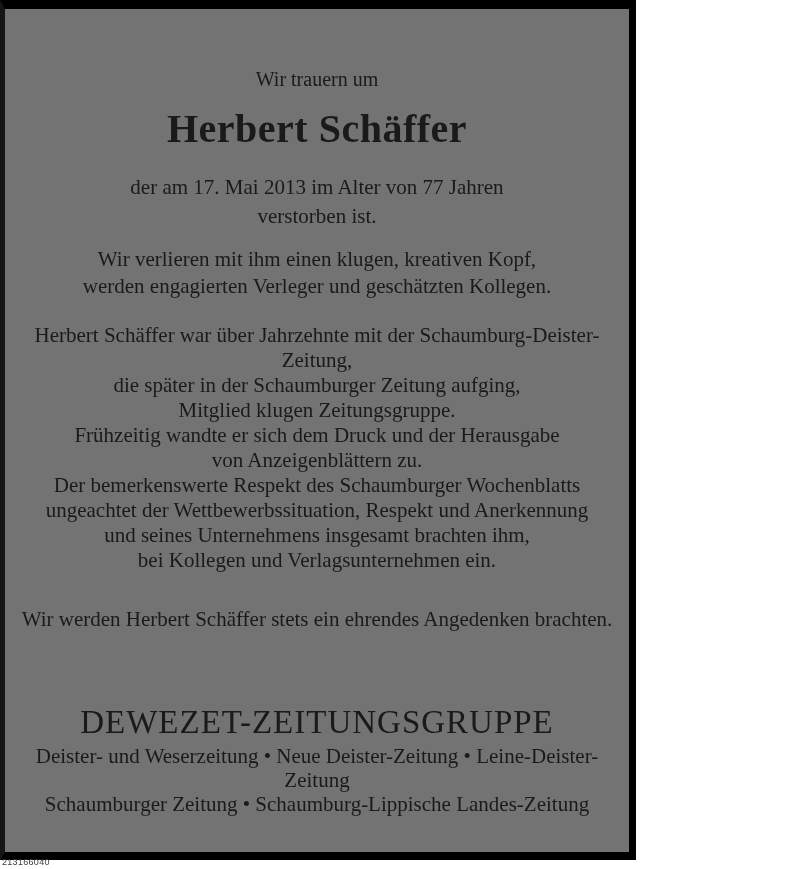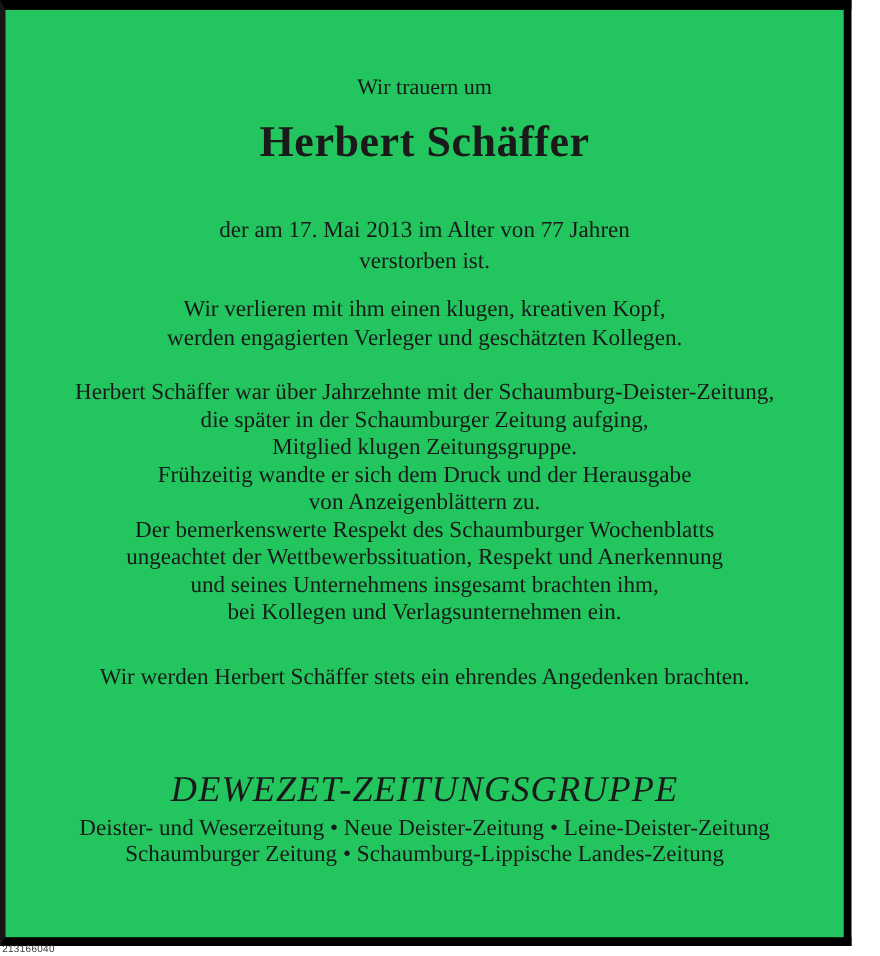--- a/index.html
+++ b/index.html
@@ -12,23 +12,23 @@
     position: relative;
     width: 800px;
     height: 869px;
     background: #ffffff;
     overflow: hidden;
   }
   .frame {
     position: absolute;
     top: 0;
     left: 0;
-    width: 774px;
+    width: 636px;
     height: 860px;
-    background: #22c55e;
+    background: #737373;
     border-top: 9px solid #000000;
     border-bottom: 8px solid #000000;
     border-left: 5px solid #161616;
     border-right: 7px solid #000000;
   }
   .content {
     width: 100%;
     height: 100%;
     text-align: center;
     color: #1a1a1a;
@@ -39,21 +39,21 @@
     line-height: 24px;
   }
   .deceased-name {
     margin-top: 16px;
     font-size: 40px;
     line-height: 44px;
     font-weight: bold;
     letter-spacing: 0.5px;
   }
   .death-info {
-    margin-top: 43px;
+    margin-top: 22px;
     font-size: 21px;
     line-height: 29px;
   }
   .tribute {
     margin-top: 15px;
     font-size: 21px;
     line-height: 27px;
   }
   .biography {
     margin-top: 23px;
@@ -64,21 +64,20 @@
     margin-top: 33px;
     font-size: 21px;
     line-height: 27px;
   }
   .group-name {
     margin-top: 70px;
     font-size: 33px;
     line-height: 38px;
     font-weight: normal;
     letter-spacing: 1px;
-    font-style: italic;
   }
   .newspapers {
     margin-top: 3px;
     font-size: 21px;
     line-height: 24px;
   }
   .ref-number {
     position: absolute;
     left: 2px;
     top: 857px;

